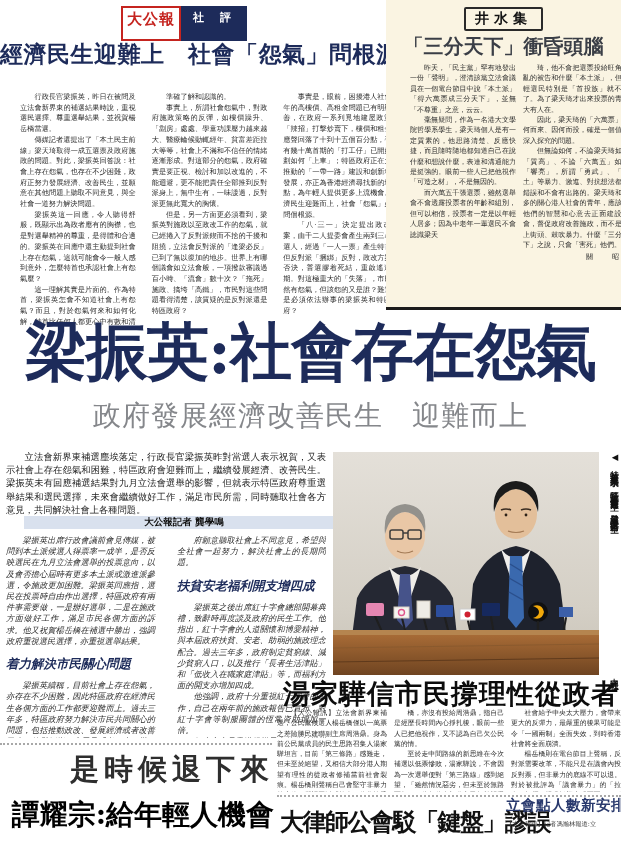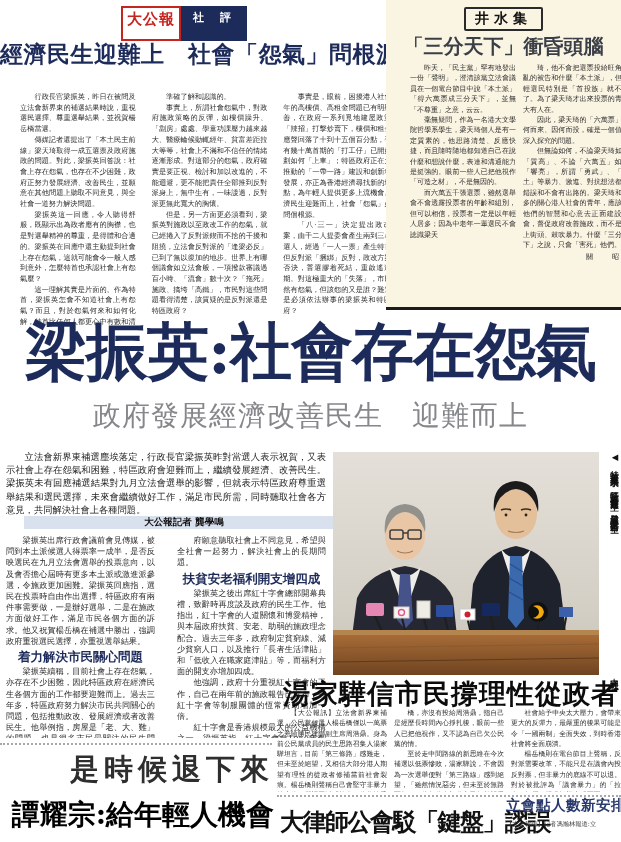--- a/index.html
+++ b/index.html
@@ -37,24 +37,24 @@
   .main-hl{left:0;top:318px;width:621px;text-align:center;font-size:62px;font-weight:bold;
            color:#1d2b5a;white-space:nowrap;letter-spacing:-1px;line-height:1.1;}
   .main-sub{left:0;top:397px;width:621px;text-align:center;font-size:28px;color:#85878b;
             font-family:"DejaVu Sans","Liberation Sans",sans-serif;font-weight:500;letter-spacing:1px;}
 
   
   .lead{left:6px;top:450px;width:320px;font-size:9.3px;line-height:13.2px;text-align:justify;color:#222;}
   .lead p{margin:0;text-indent:2em;}
   .byline{left:6px;top:516px;width:320px;background:#d9e1ee;text-align:center;font-size:9.5px;
           font-weight:bold;color:#111;padding:0 0;margin-left:18px;}
-  .main-body{left:6px;top:535px;width:320px;height:203px;display:flex;gap:22px;overflow:hidden;}
+  .main-body{left:6px;top:535px;width:320px;height:203px;display:flex;gap:22px;overflow:hidden;font-style:italic;}
   .main-body .col{width:155px;font-size:8.2px;line-height:11.2px;text-align:justify;color:#2c2c2c;}
-  .subhead{font-size:12.5px;font-weight:bold;color:#1d2b5a;text-align:center;text-indent:0;
-           margin:4px 0;font-family:"DejaVu Sans","Liberation Sans",sans-serif;}
+  .subhead{font-size:12.5px;font-weight:bold;color:#1d2b5a;text-indent:0;
+           margin:11px 0;font-family:"DejaVu Sans","Liberation Sans",sans-serif;}
   .dotted{border-top:2px dotted #a8a8a8;height:0;}
 
   
   .photo-wrap{left:333px;top:452px;width:288px;height:223px;display:flex;}
   .photo-cap{writing-mode:vertical-rl;font-size:8.5px;letter-spacing:1.5px;color:#111;height:223px;
              width:20px;margin-left:2px;display:flex;justify-content:space-between;
              font-family:"DejaVu Sans","Liberation Sans",sans-serif;font-weight:600;}
 
   
   .tong-hl{left:283px;top:676px;width:338px;font-size:27px;font-weight:bold;color:#0c0c0c;

